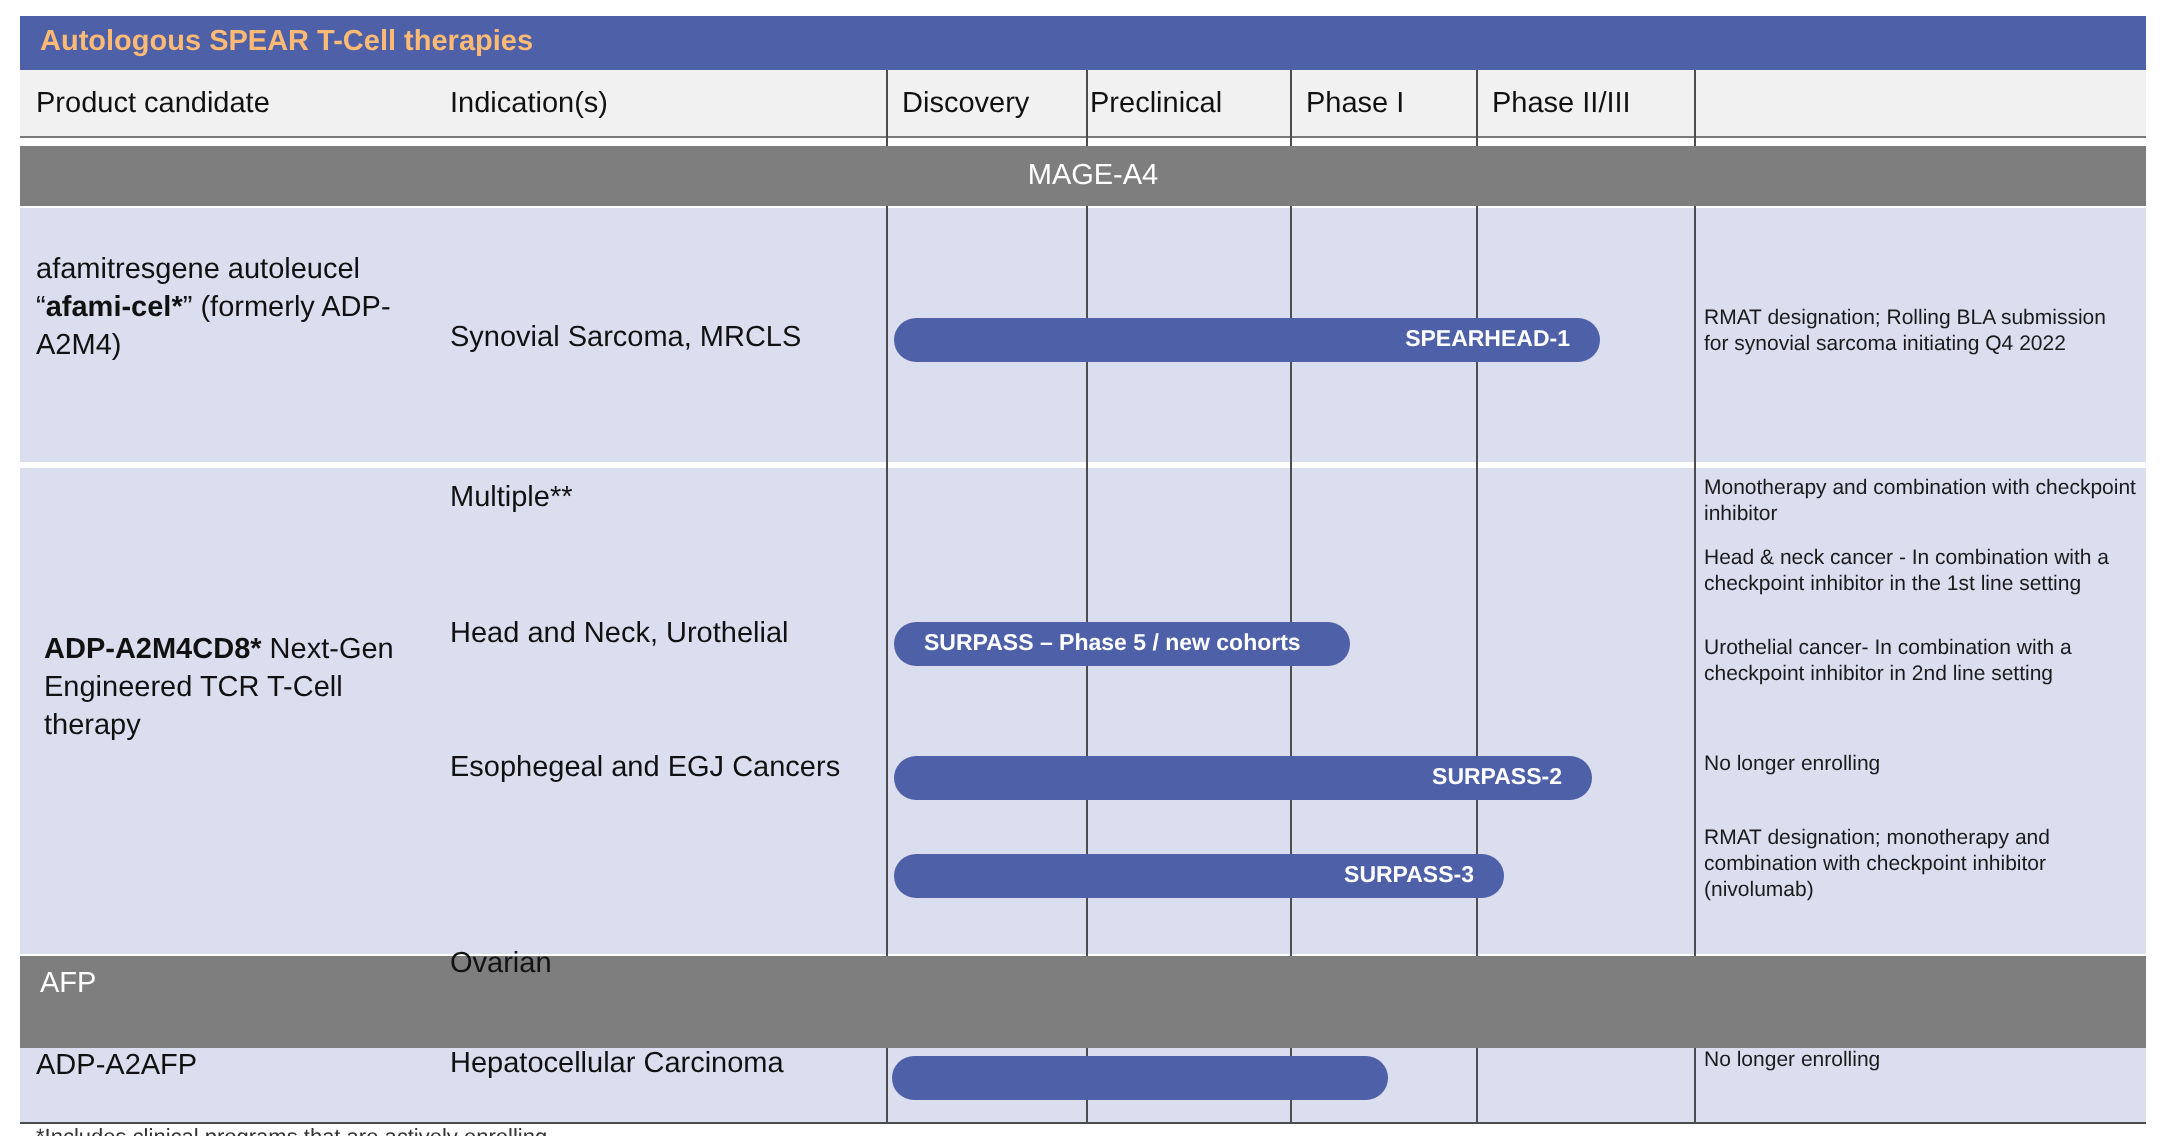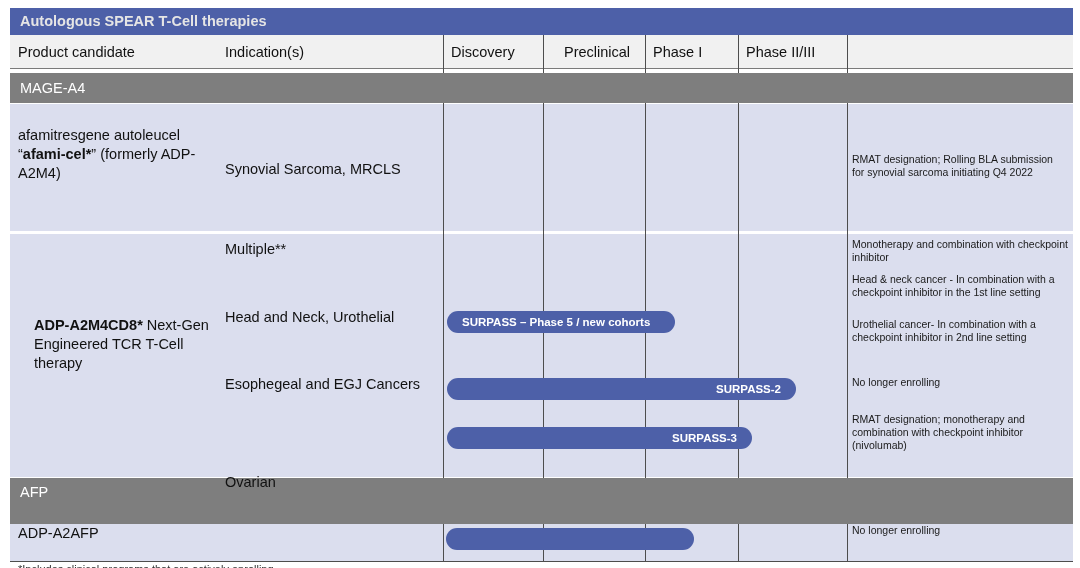--- a/index.html
+++ b/index.html
@@ -5,21 +5,21 @@
   html,body{margin:0;padding:0;background:#ffffff;}
   #canvas{
     position:relative;width:1080px;height:568px;background:#ffffff;
     font-family:"Liberation Sans","DejaVu Sans",sans-serif;
     overflow:hidden;color:#111;
   }
   .abs{position:absolute;}
   
   .title-bar{
     left:10px;top:8px;width:1063px;height:27px;background:#4d60a8;
-    color:#e5e5e5;font-weight:bold;font-size:14.5px;line-height:27px;
+    color:#fdba74;font-weight:bold;font-size:14.5px;line-height:27px;
     padding-left:10px;box-sizing:border-box;z-index:4;
   }
   
   .header-row{
     left:10px;top:35px;width:1063px;height:34px;background:#f1f1f1;
     border-bottom:1px solid #7a7a7a;box-sizing:border-box;z-index:1;
   }
   .header-label{
     position:absolute;top:0;height:40px;line-height:34px;font-size:14.5px;color:#111;
     white-space:nowrap;z-index:4;
@@ -66,35 +66,38 @@
   <div class="abs bottom-border"></div>
 
   <div class="abs title-bar">
     <span>Autologous SPEAR T-Cell therapies</span>
   </div>
 
   <div class="abs header-row"></div>
   <div class="header-label" style="left:18px;top:35px;">Product candidate</div>
   <div class="header-label" style="left:225px;top:35px;">Indication(s)</div>
   <div class="header-label" style="left:451px;top:35px;">Discovery</div>
-  <div class="header-label" style="left:564px;top:35px;text-align:right;">Preclinical</div>
+  <div class="header-label" style="left:545px;top:35px;text-align:right;">Preclinical</div>
   <div class="header-label" style="left:653px;top:35px;">Phase I</div>
   <div class="header-label" style="left:746px;top:35px;">Phase II/III</div>
 
-  <div class="abs section-bar" style="top:73px;height:30px;line-height:30px;">
+  <div class="abs section-bar" style="top:73px;height:30px;line-height:30px;text-align:center;">
     <span>MAGE-A4</span>
   </div>
 
   <div class="abs product-cell" style="left:18px;top:126px;width:210px;">
     <span>afamitresgene autoleucel “</span><b>afami-cel*</b><span>” (formerly ADP-A2M4)</span>
   </div>
   <div class="abs indication" style="left:225px;top:161px;">Synovial Sarcoma, MRCLS</div>
+  <div class="abs bar bar-right" style="left:447px;top:159px;width:353px;">
+    <span>SPEARHEAD-1</span>
+  </div>
   <div class="abs note" style="left:852px;top:153px;">RMAT designation; Rolling BLA submission for synovial sarcoma initiating Q4 2022</div>
 
-  <div class="abs product-cell" style="left:34px;top:316px;width:200px;">
+  <div class="abs product-cell" style="left:22px;top:316px;width:200px;">
     <b>ADP-A2M4CD8*</b><span> Next-Gen Engineered TCR T-Cell therapy</span>
   </div>
 
   <div class="abs indication" style="left:225px;top:241px;">Multiple**</div>
   <div class="abs indication" style="left:225px;top:309px;">Head and Neck, Urothelial</div>
   <div class="abs indication" style="left:225px;top:376px;">Esophegeal and EGJ Cancers</div>
   <div class="abs indication" style="left:225px;top:430px;margin-top:44px;">Ovarian</div>
 
   <div class="abs bar bar-left" style="left:447px;top:311px;width:228px;">
     <span>SURPASS – Phase 5 / new cohorts</span>
@@ -112,18 +115,19 @@
   <div class="abs note" style="left:852px;top:376px;">No longer enrolling</div>
   <div class="abs note" style="left:852px;top:413px;">RMAT designation; monotherapy and combination with checkpoint inhibitor (nivolumab)</div>
 
   <div class="abs section-bar" style="top:478px;height:46px;line-height:29px;">
     <span>AFP</span>
   </div>
 
   <div class="abs product-cell" style="left:18px;top:524px;width:210px;">
     <span>ADP-A2AFP</span>
   </div>
+  <div class="abs indication" style="left:225px;top:524px;">Hepatocellular Carcinoma</div>
   <div class="abs bar" style="left:446px;top:528px;width:248px;"></div>
   <div class="abs note" style="left:852px;top:524px;">No longer enrolling</div>
 
   <div class="abs footnote">*Includes clinical programs that are actively enrolling</div>
 
 </div>
 
 </body></html>

